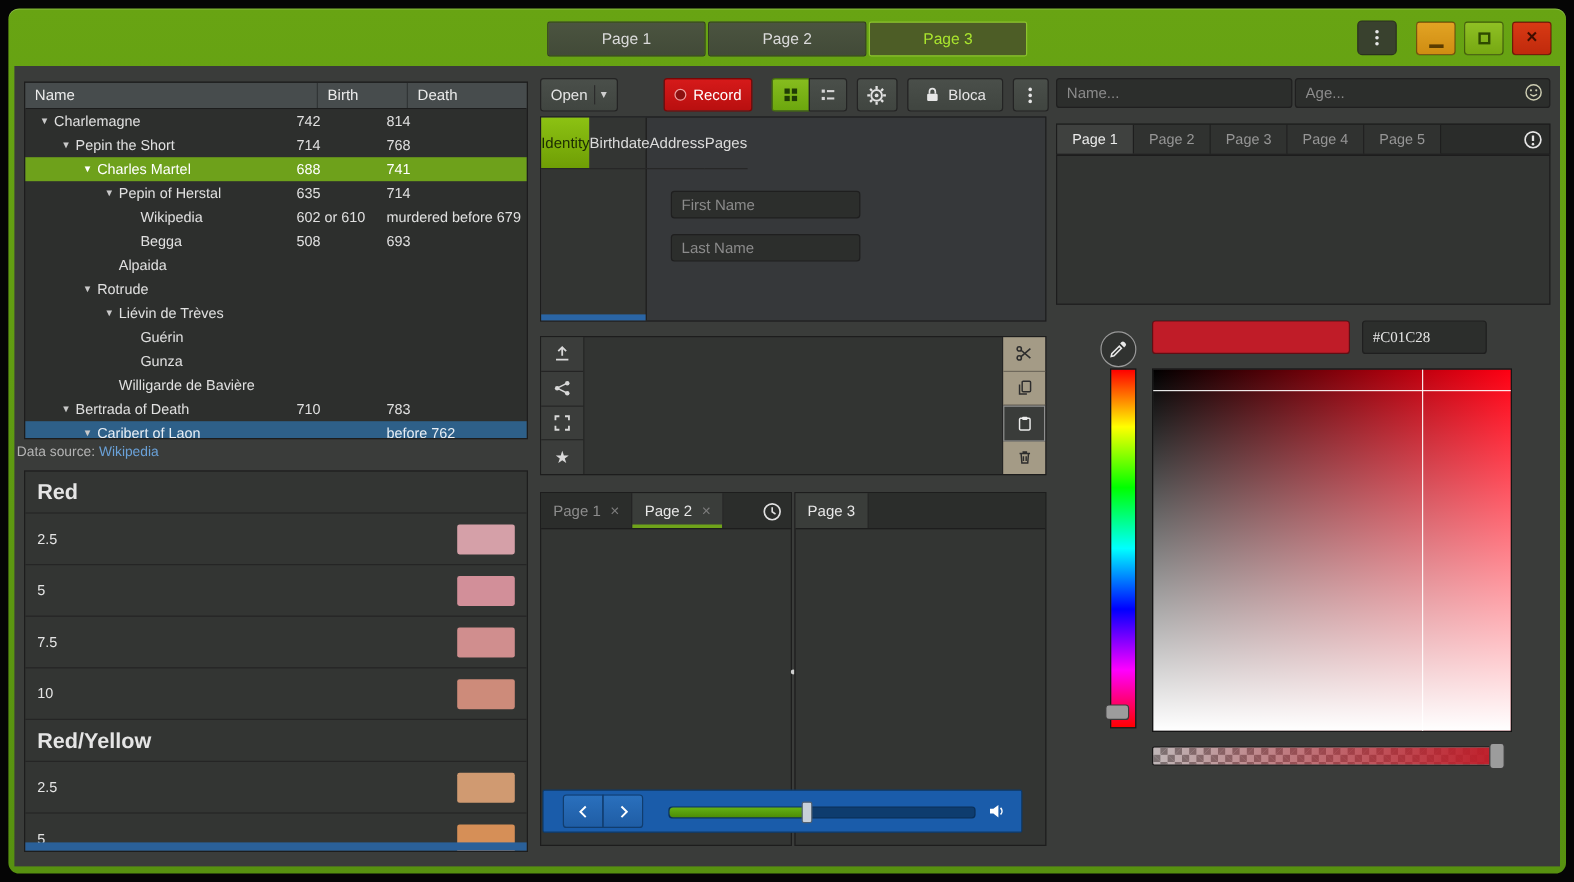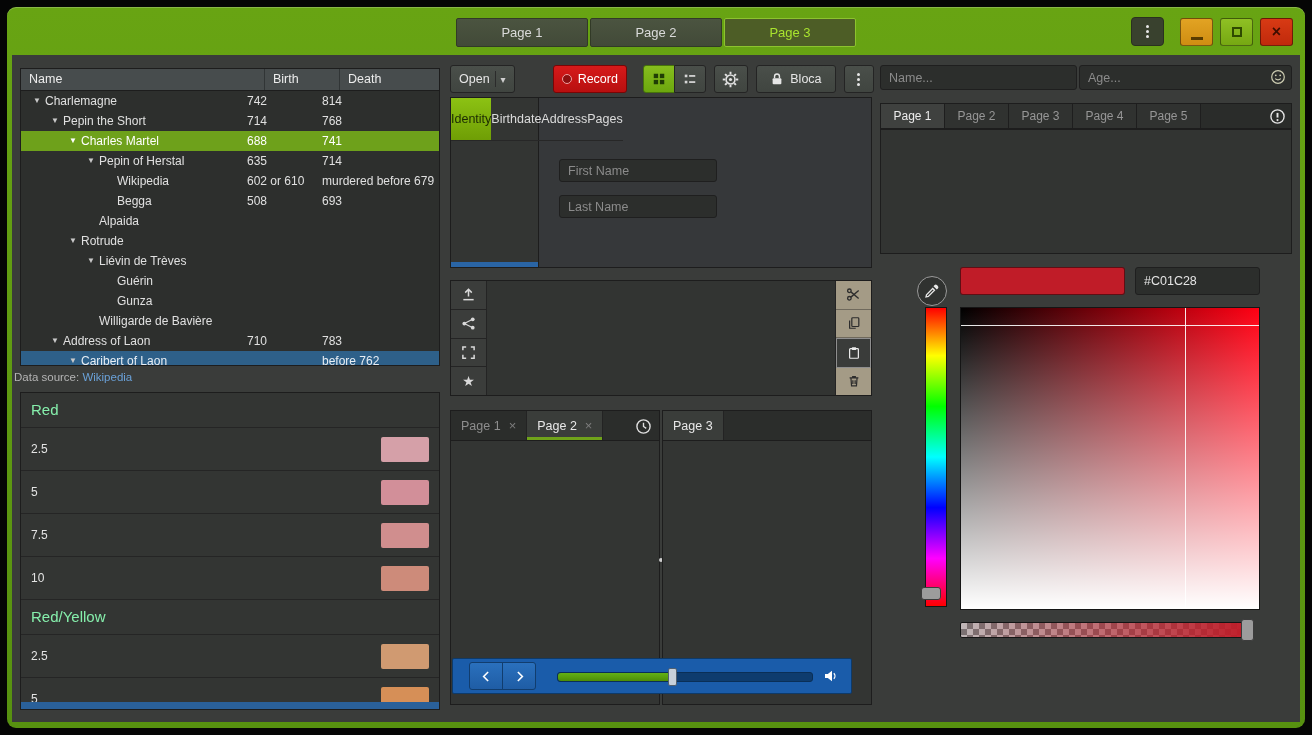--- a/index.html
+++ b/index.html
@@ -46,21 +46,21 @@
 .lvl3 .c-name{padding-left:62px;}
 .lvl4 .c-name{padding-left:80px;}
 .trow.sel-green{background:#6ea11b;color:#fff;}
 .trow.sel-green .arrow{color:#fff;}
 .trow.sel-blue{background:#2e6089;color:#e8eef4;}
 .source-line{left:2px;top:316px;font-size:11.5px;color:#b4b4b4;}
 .source-line a{color:#6aa1d8;text-decoration:none;}
 
 
 .scale-list{left:8px;top:337px;width:420px;height:318px;background:#333533;border:1px solid #1d1d1d;overflow:hidden;}
-.sl-header{height:35px;line-height:34px;padding-left:10px;font-size:15px;font-weight:normal;color:#86efac;border-bottom:1px solid #252525;}
+.sl-header{height:35px;line-height:34px;padding-left:10px;font-size:18px;font-weight:bold;color:#e5e5e5;border-bottom:1px solid #252525;}
 .sl-row{position:relative;height:43px;border-bottom:1px solid #252525;font-size:12px;color:#e4e4e4;}
 .sl-label{position:absolute;left:10px;top:0;line-height:42px;}
 .sl-swatch{position:absolute;right:10px;top:9px;width:48px;height:25px;border-radius:2px;}
 .scroll-edge{position:absolute;left:0;right:0;bottom:0;height:7px;background:#2a6099;}
 
 
 .toolbar{left:438px;top:10px;width:424px;height:28px;display:flex;align-items:stretch;}
 .tbtn{display:inline-flex;align-items:center;justify-content:center;gap:6px;background:linear-gradient(#4a4f4a,#404540);border:1px solid #242424;border-radius:3px;font-size:12.5px;color:#e6e6e6;padding:0 8px;height:28px;}
 .open-btn{width:66px;margin-right:22px;gap:5px;}
 .open-sep{width:1px;height:16px;background:#2b2b2b;}
@@ -124,21 +124,21 @@
 .age-smiley{position:absolute;right:6px;top:4px;color:#cdcdb2;display:flex;}
 .rp-tabs{left:868px;top:48px;width:412px;height:26px;background:#2a2c2a;border:1px solid #1d1d1d;display:flex;}
 .rp-tab{width:64px;text-align:center;line-height:24px;font-size:12px;color:#969696;border-right:1px solid #1e1e1e;background:#303230;}
 .rp-tab.active{background:#3f413f;color:#ececec;}
 .rp-info{position:absolute;right:3px;top:1px;width:22px;height:22px;color:#e4e4e4;display:flex;align-items:center;justify-content:center;}
 .rp-panel{left:868px;top:74px;width:412px;height:125px;background:#323432;border:1px solid #1d1d1d;}
 
 
 .eyedropper{left:905px;top:221px;width:30px;height:30px;border-radius:50%;background:#303230;border:1px solid #999;color:#e8e8e8;display:flex;align-items:center;justify-content:center;}
 .cc-swatch{left:948px;top:212px;width:165px;height:28px;border-radius:3px;border:1px solid rgba(0,0,0,.5);}
-.cc-hex{left:1123px;top:212px;width:125px;height:28px;}
+.cc-hex{left:1123px;top:212px;width:104px;height:28px;font-family:Liberation Serif, serif;}
 .hue-bar{left:913px;top:252px;width:22px;height:300px;border:1px solid #151515;background:linear-gradient(to bottom,#f00 0%,#ff0 16%,#0f0 33%,#0ff 50%,#00f 67%,#f0f 84%,#f00 100%);}
 .hue-handle{position:absolute;left:-5px;bottom:6px;width:20px;height:13px;background:#9c9c9c;border:1px solid #3c3c3c;border-radius:3px;}
 .sv-plane{left:948px;top:252px;width:300px;height:303px;border:1px solid #151515;background:linear-gradient(to bottom,rgba(255,255,255,0),#fff),linear-gradient(to right,#000,#ff0013);}
 .sv-vline{position:absolute;left:75%;top:0;bottom:0;width:1px;background:rgba(255,255,255,.9);}
 .sv-hline{position:absolute;top:5.5%;left:0;right:0;height:1px;background:rgba(255,255,255,.9);}
 .alpha-bar{left:948px;top:567px;width:292px;height:16px;border:1px solid #151515;border-radius:2px;background-color:#bfbfbf;background-image:linear-gradient(45deg,#777 25%,transparent 25%),linear-gradient(-45deg,#777 25%,transparent 25%),linear-gradient(45deg,transparent 75%,#777 75%),linear-gradient(-45deg,transparent 75%,#777 75%);background-size:12px 12px;background-position:0 0,0 6px,6px -6px,-6px 0;}
 .alpha-overlay{position:absolute;inset:0;background:linear-gradient(to right,rgba(192,28,40,.05),rgba(192,28,40,1));}
 .alpha-handle{position:absolute;right:-3px;top:-4px;width:13px;height:22px;background:#9c9c9c;border:1px solid #3c3c3c;border-radius:3px;}
 svg{display:block;}
 </style>
@@ -271,21 +271,21 @@
         <div class="tc c-name">
             <span class="arrow none"></span>
             <span>Willigarde de Bavière</span>
           </div>
         <div class="tc c-birth"></div>
           <div class="tc c-death"></div>
       </div>
       <div class="trow lvl1">
         <div class="tc c-name">
             <span class="arrow">▼</span>
-            <span>Address of Laon</span>
+            <span>Bertrada of Death</span>
           </div>
         <div class="tc c-birth">710</div>
         <div class="tc c-death">783</div>
       </div>
       <div class="trow lvl2 sel-blue">
         <div class="tc c-name">
             <span class="arrow">▼</span>
             <span>Caribert of Laon</span>
           </div>
         <div class="tc c-birth"></div>

